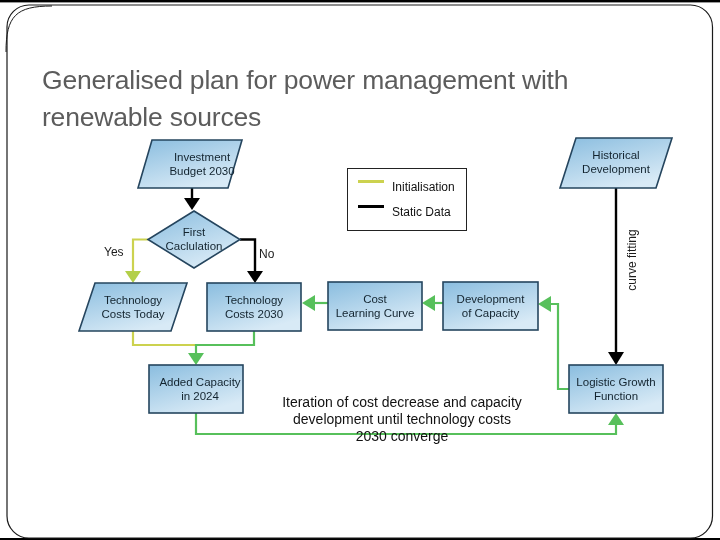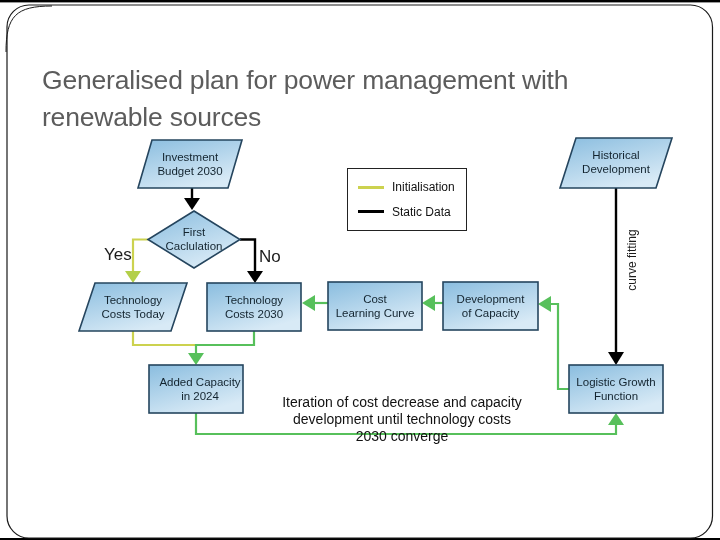--- a/index.html
+++ b/index.html
@@ -3,29 +3,29 @@
 <meta charset="utf-8">
 <style>
   html,body{margin:0;padding:0;background:#ffffff;}
   .canvas{position:relative;width:720px;height:540px;background:#ffffff;overflow:hidden;
           font-family:"Liberation Sans", sans-serif;}
   .abs{position:absolute;}
   svg{display:block;}
   .title{left:42px;top:62px;width:640px;color:#5c5c5c;font-size:26.5px;line-height:37px;
          letter-spacing:-0.2px;}
   .node-label{color:#13242f;font-size:11.5px;line-height:14px;text-align:center;z-index:3;}
-  .edge-label{color:#1c1c1c;font-size:17px;z-index:3;}
+  .edge-label{color:#1c1c1c;font-size:12px;z-index:3;}
   .curve-label{left:582px;top:253px;width:100px;text-align:center;color:#1c1c1c;
                font-size:12px;transform:rotate(-90deg);z-index:3;}
   .annotation{left:262px;top:362px;width:280px;text-align:center;color:#111111;
               font-size:14px;line-height:17px;z-index:3;margin-top:32px;}
   .legend{left:347px;top:168px;width:118px;height:59px;background:#ffffff;
           border:1.3px solid #222222;z-index:3;display:flex;flex-direction:column;
           justify-content:space-evenly;padding:1px 0;}
-  .legend-row{display:flex;align-items:center;gap:8px;padding-left:10px;}
+  .legend-row{display:flex;gap:8px;padding-left:10px;}
   .legend-swatch{width:26px;height:3px;flex:0 0 auto;}
   .sw-init{background:#ccd24f;}
   .sw-iter{background:#57c05b;}
   .sw-static{background:#000000;}
   .legend-label{color:#111111;font-size:12px;}
 </style>
 </head>
 <body>
 
 <div class="canvas">
@@ -99,21 +99,21 @@
     <div class="legend-row">
       <span class="legend-swatch sw-init"></span>
       <span class="legend-label">Initialisation</span>
     </div>
     <div class="legend-row">
       <span class="legend-swatch sw-static"></span>
       <span class="legend-label">Static Data</span>
     </div>
   </div>
 
-  <div class="abs node-label" style="left:140px;top:150px;width:100px;">
+  <div class="abs node-label" style="left:152px;top:150px;width:100px;">
     <div>Investment</div>
     <div>Budget 2030</div>
   </div>
   <div class="abs node-label" style="left:149px;top:225px;width:90px;">
     <div>First</div>
     <div>Caclulation</div>
   </div>
   <div class="abs node-label" style="left:566px;top:148px;width:100px;">
     <div>Historical</div>
     <div>Development</div>

